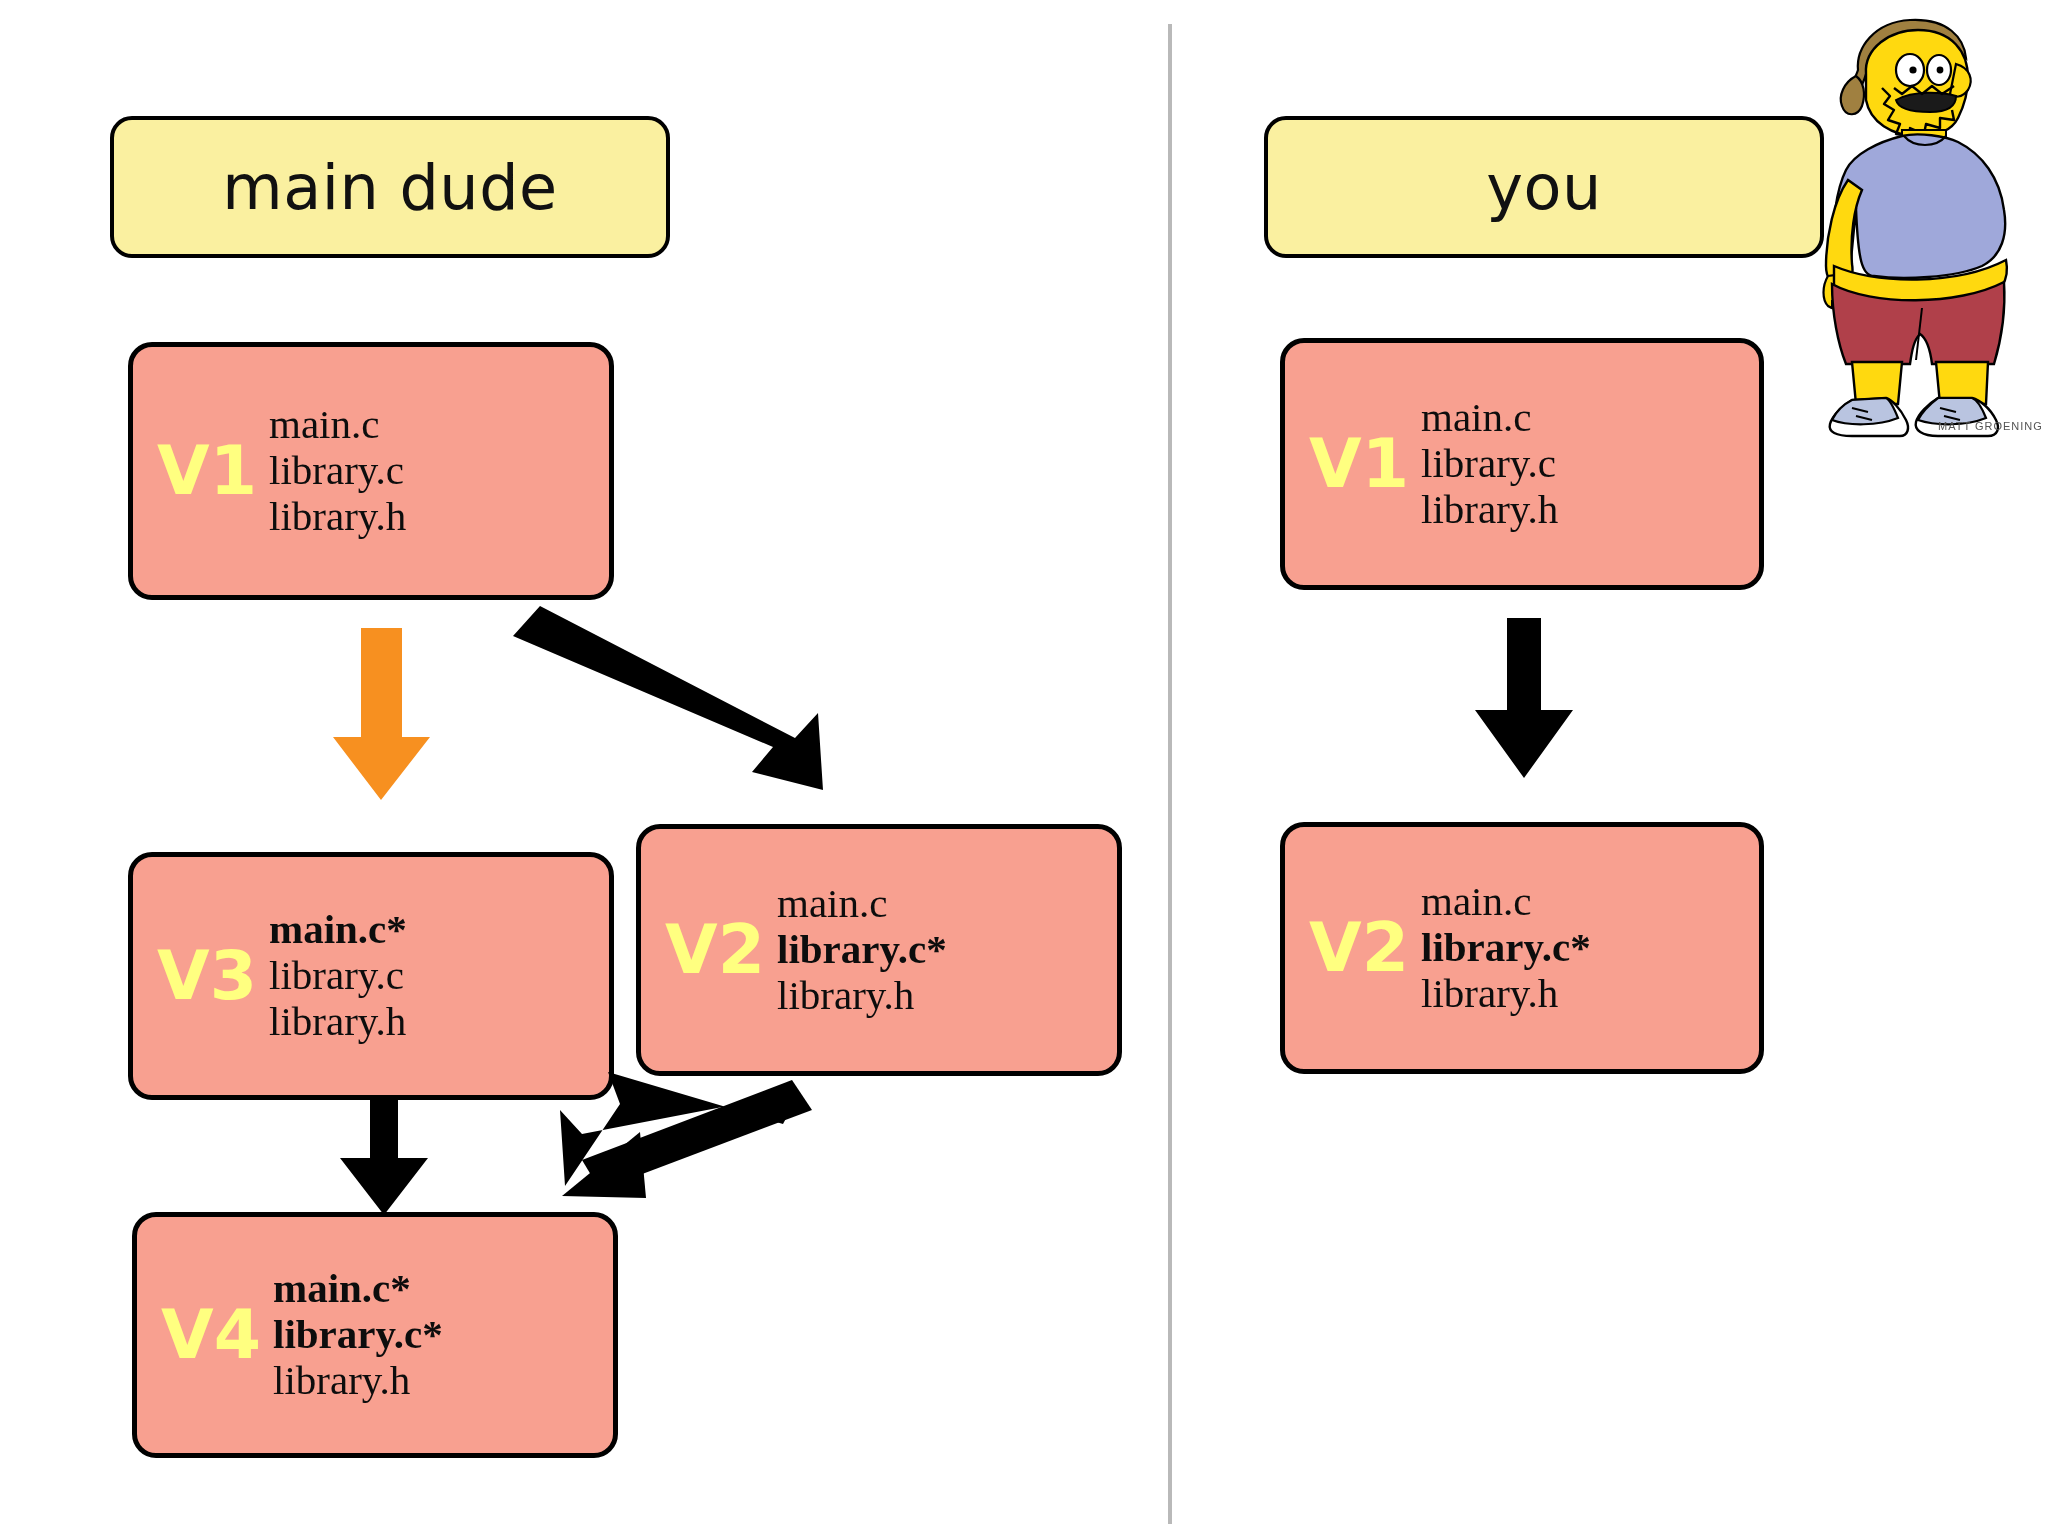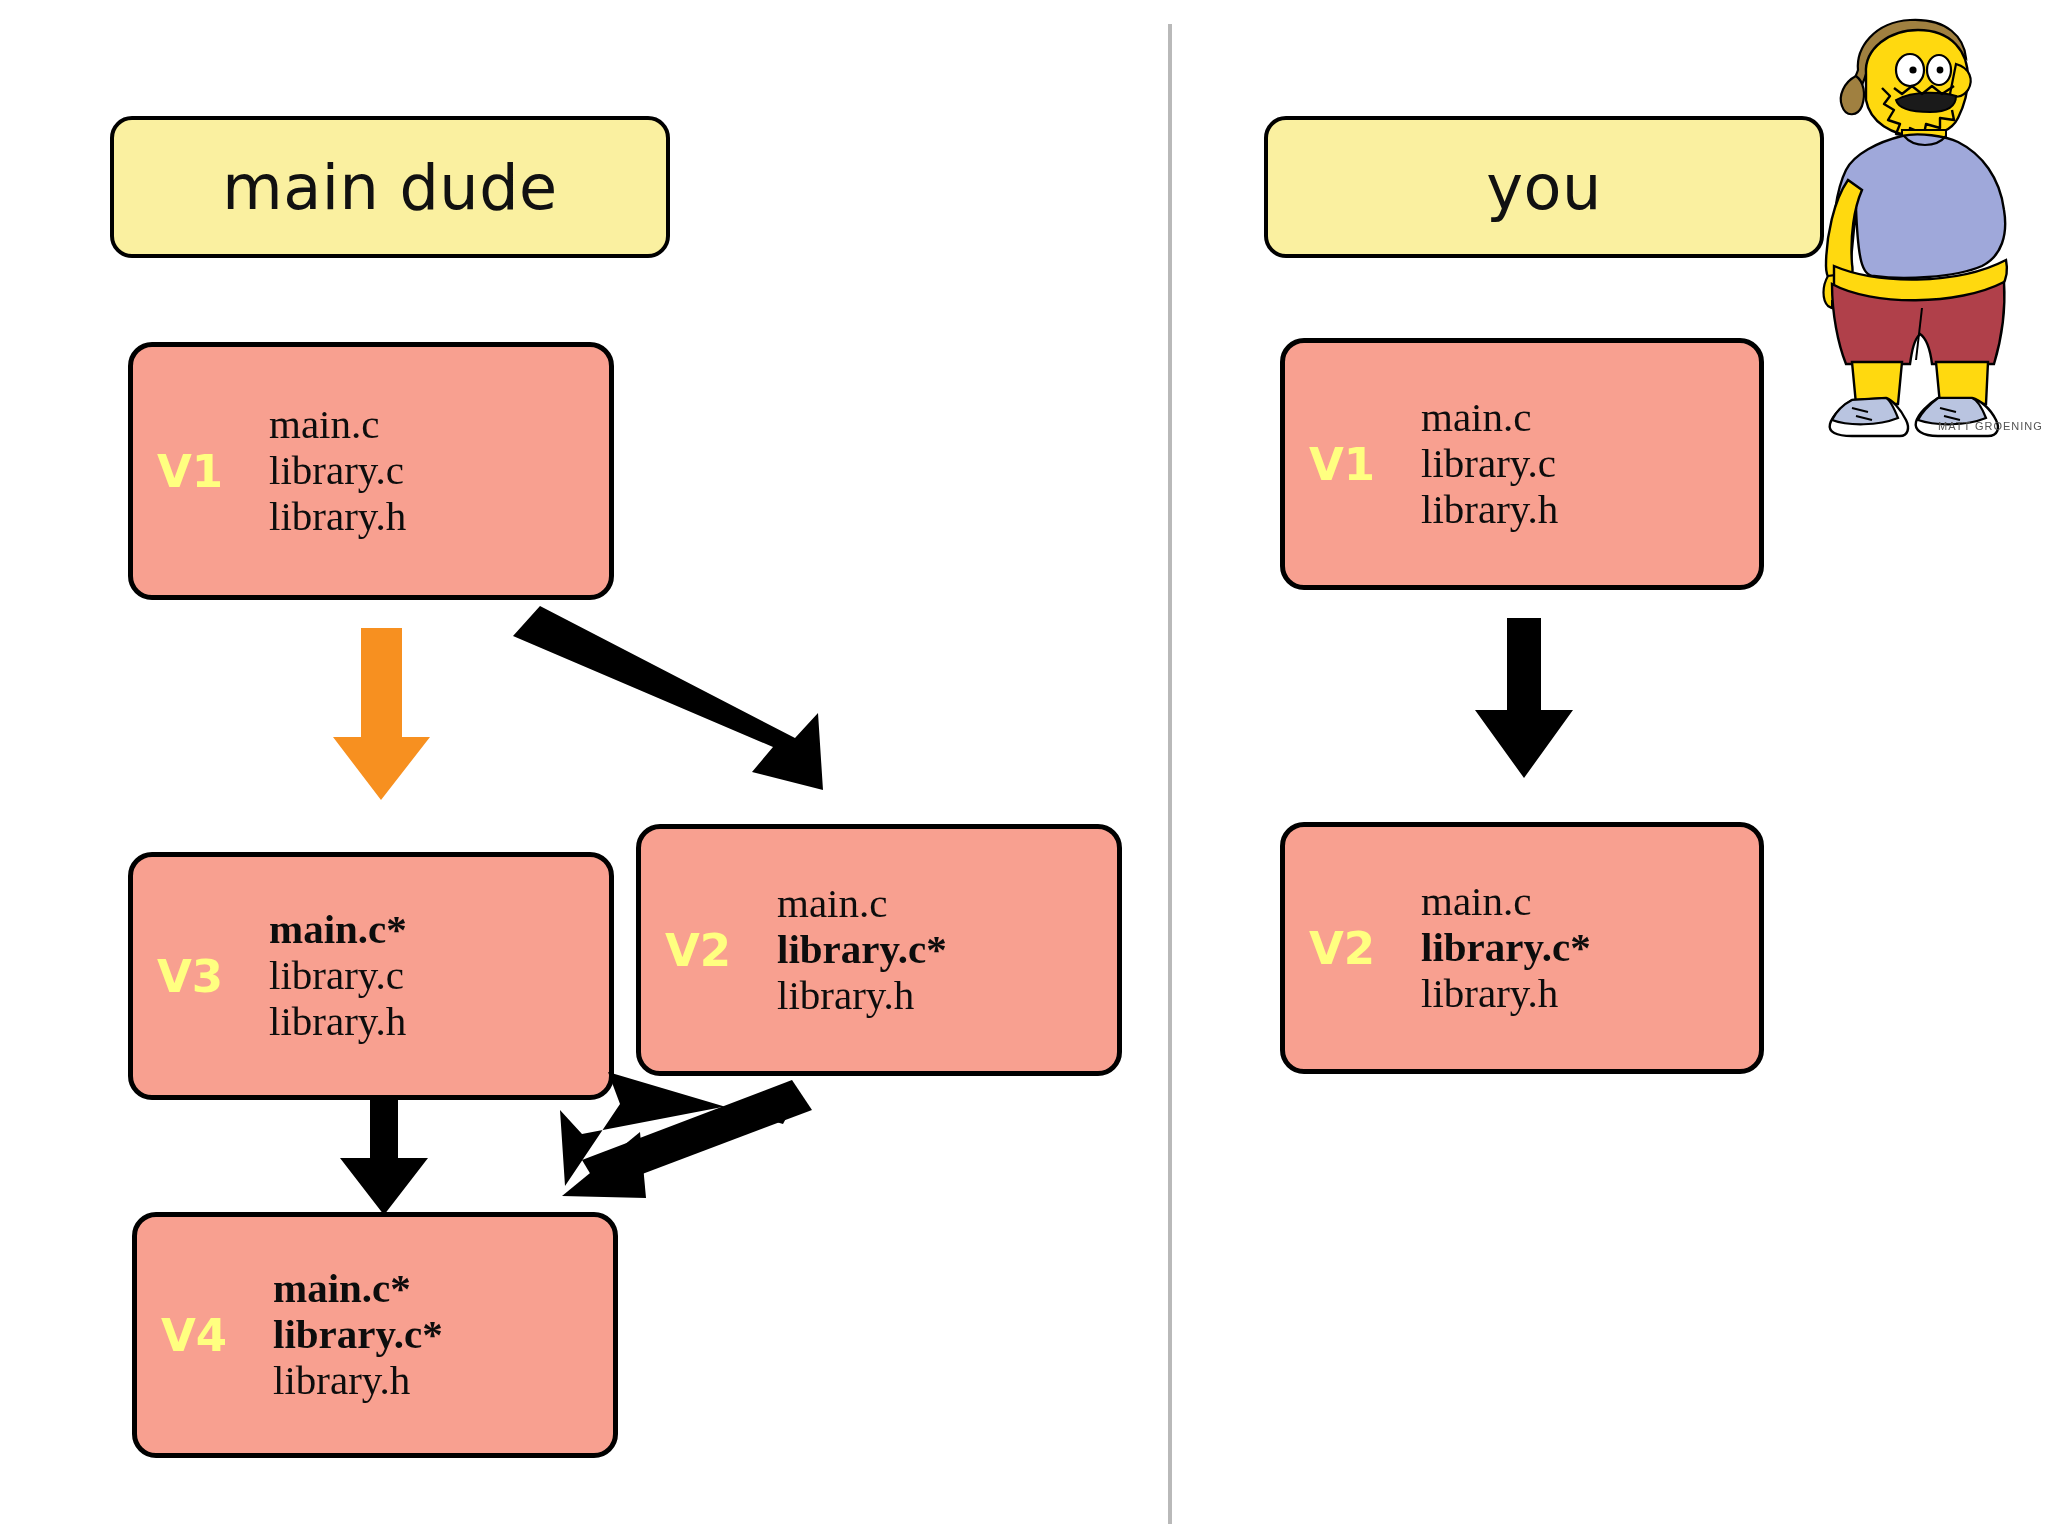--- a/index.html
+++ b/index.html
@@ -38,21 +38,21 @@
     border: 5px solid #000000;
     border-radius: 24px;
     box-sizing: border-box;
     display: flex;
     flex-direction: row;
     align-items: center;
   }
   .version-tag {
     font-family: "DejaVu Sans", sans-serif;
     font-weight: bold;
-    font-size: 45px;
+    font-size: 68px;
     color: #ffff80;
     line-height: 1;
     flex: 0 0 auto;
     padding-left: 24px;
     width: 108px;
     text-align: left;
   }
   .file-list {
     font-family: Liberation Serif, serif;
     font-size: 41px;

